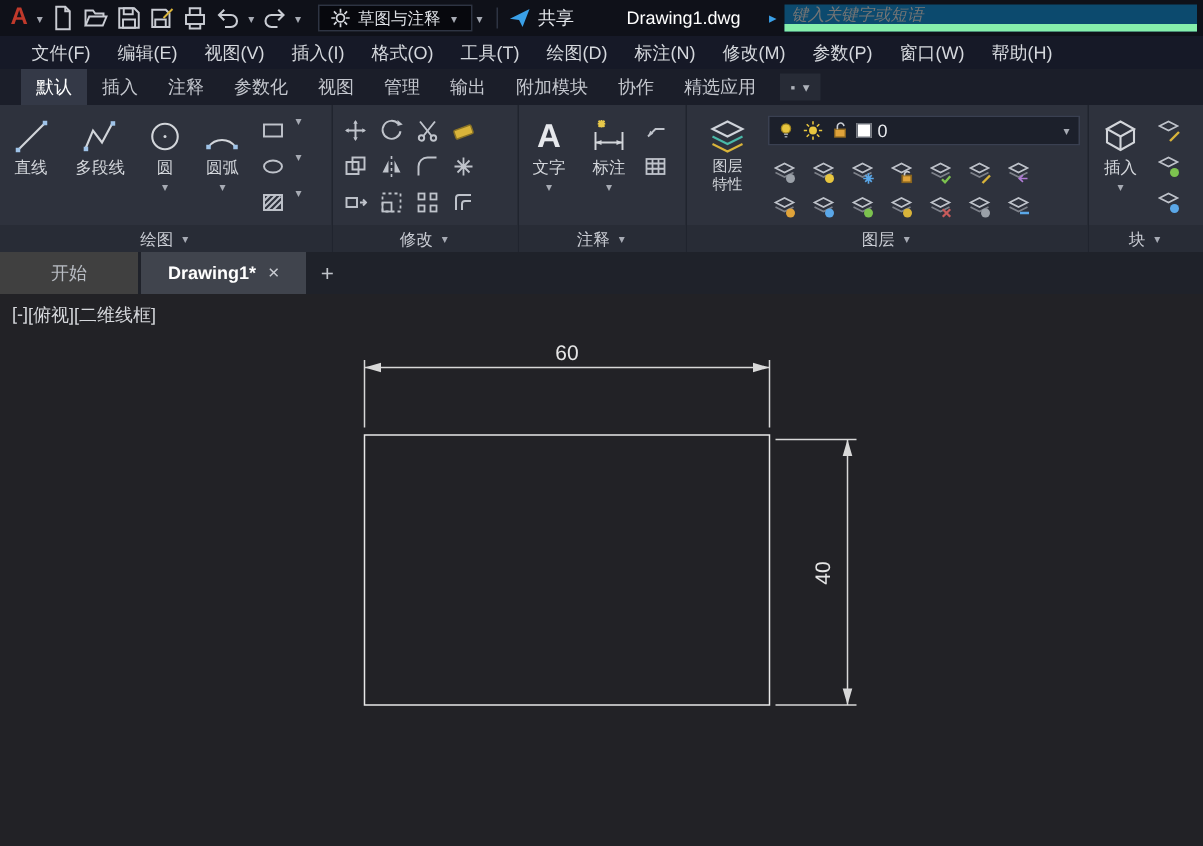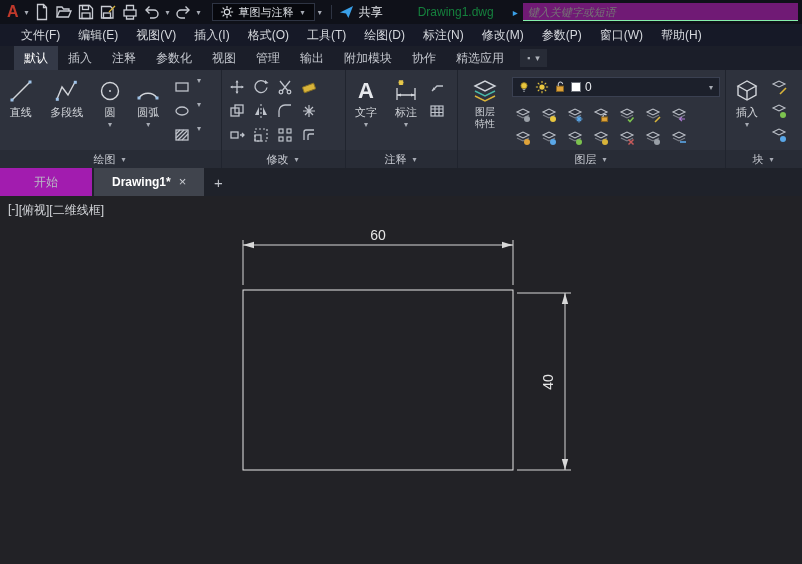--- a/index.html
+++ b/index.html
@@ -11,24 +11,24 @@
   
   .titlebar{position:absolute;top:0;left:0;width:802px;height:24px;background:#0f1119;
             display:flex;align-items:center;padding:0 4px;gap:1px;}
   .logo{color:#c0392b;font-weight:bold;font-size:16px;line-height:24px;padding:0 3px;}
   .dd{font-size:8px;color:#a7abb4;padding:0 2px;}
   .qat{width:21px;height:20px;display:flex;align-items:center;justify-content:center;}
   .ws-box{display:flex;align-items:center;gap:5px;background:#07080d;border:1px solid #2e3443;
           height:18px;padding:0 7px;font-size:11px;color:#dcdfe4;margin-left:8px;white-space:nowrap;}
   .vsep{width:1px;height:14px;background:#2e3443;margin:0 6px;}
   .share{display:flex;align-items:center;gap:5px;font-size:12px;color:#e3e6ea;white-space:nowrap;}
-  .fname{font-size:12px;color:#15803d;margin-left:34px;white-space:nowrap;}
+  .fname{font-size:12px;color:#ffffff;margin-left:34px;white-space:nowrap;}
   .tb-arrow{color:#3aa0e8;font-size:10px;margin-left:18px;}
-  .search{flex:1;min-width:0;height:18px;margin-left:4px;background:#701a75;border:none;
-          border-bottom:1px solid #86efac;color:#9aa0ac;font-style:italic;font-size:11px;
+  .search{flex:1;min-width:0;height:18px;margin-left:4px;background:#0c4a6e;border:none;
+          border-bottom:5px solid #86efac;color:#9aa0ac;font-style:italic;font-size:11px;
           padding:0 5px;outline:none;font-family:"Liberation Sans",sans-serif;}
 
   
   .menubar{position:absolute;top:24px;left:0;width:802px;height:22px;background:#161927;
            display:flex;align-items:center;padding-left:12px;}
   .menu-item{padding:0 9px;font-size:12px;line-height:22px;color:#d5d8dd;white-space:nowrap;}
 
   
   .tabrow{position:absolute;top:46px;left:0;width:802px;height:24px;background:#1b1e29;
           display:flex;align-items:center;padding-left:14px;}
@@ -52,21 +52,21 @@
   .combo{position:absolute;left:54px;top:7px;width:208px;height:20px;background:#1c202b;
          border:1px solid #3a4051;display:flex;align-items:center;gap:4px;padding:0 4px;font-size:12px;color:#e8eaee;}
   .combo .spread{flex:1;}
   .swatch{width:10px;height:10px;background:#fff;border:1px solid #6a6f78;}
   .lrow{position:absolute;left:54px;display:flex;gap:4px;}
   .a-label2{font-size:10px;line-height:11px;text-align:center;color:#d3d6db;}
 
   
   .filetabs{position:absolute;top:168px;left:0;width:802px;height:28px;background:#1f222a;
             display:flex;align-items:flex-end;}
-  .ftab{height:28px;line-height:28px;padding:0 18px;font-size:12px;color:#b9bdc4;background:#a21caf;
+  .ftab{height:28px;line-height:28px;padding:0 18px;font-size:12px;color:#b9bdc4;background:#404040;
         margin-right:2px;white-space:nowrap;display:flex;align-items:center;gap:8px;}
   .ftab.start{padding:0 34px;}
   .ftab.active{background:#40444d;color:#fff;font-weight:bold;}
   .ftab .x{font-weight:normal;color:#c9ccd2;font-size:13px;}
   .addtab{width:24px;height:28px;display:flex;align-items:center;justify-content:center;
           color:#c0c4ca;font-size:15px;}
 
   
   .canvas{position:absolute;top:196px;left:0;width:802px;height:368px;background:#222226;}
   .vp{position:absolute;top:6px;left:8px;font-size:12px;color:#d6d8dc;display:flex;}

